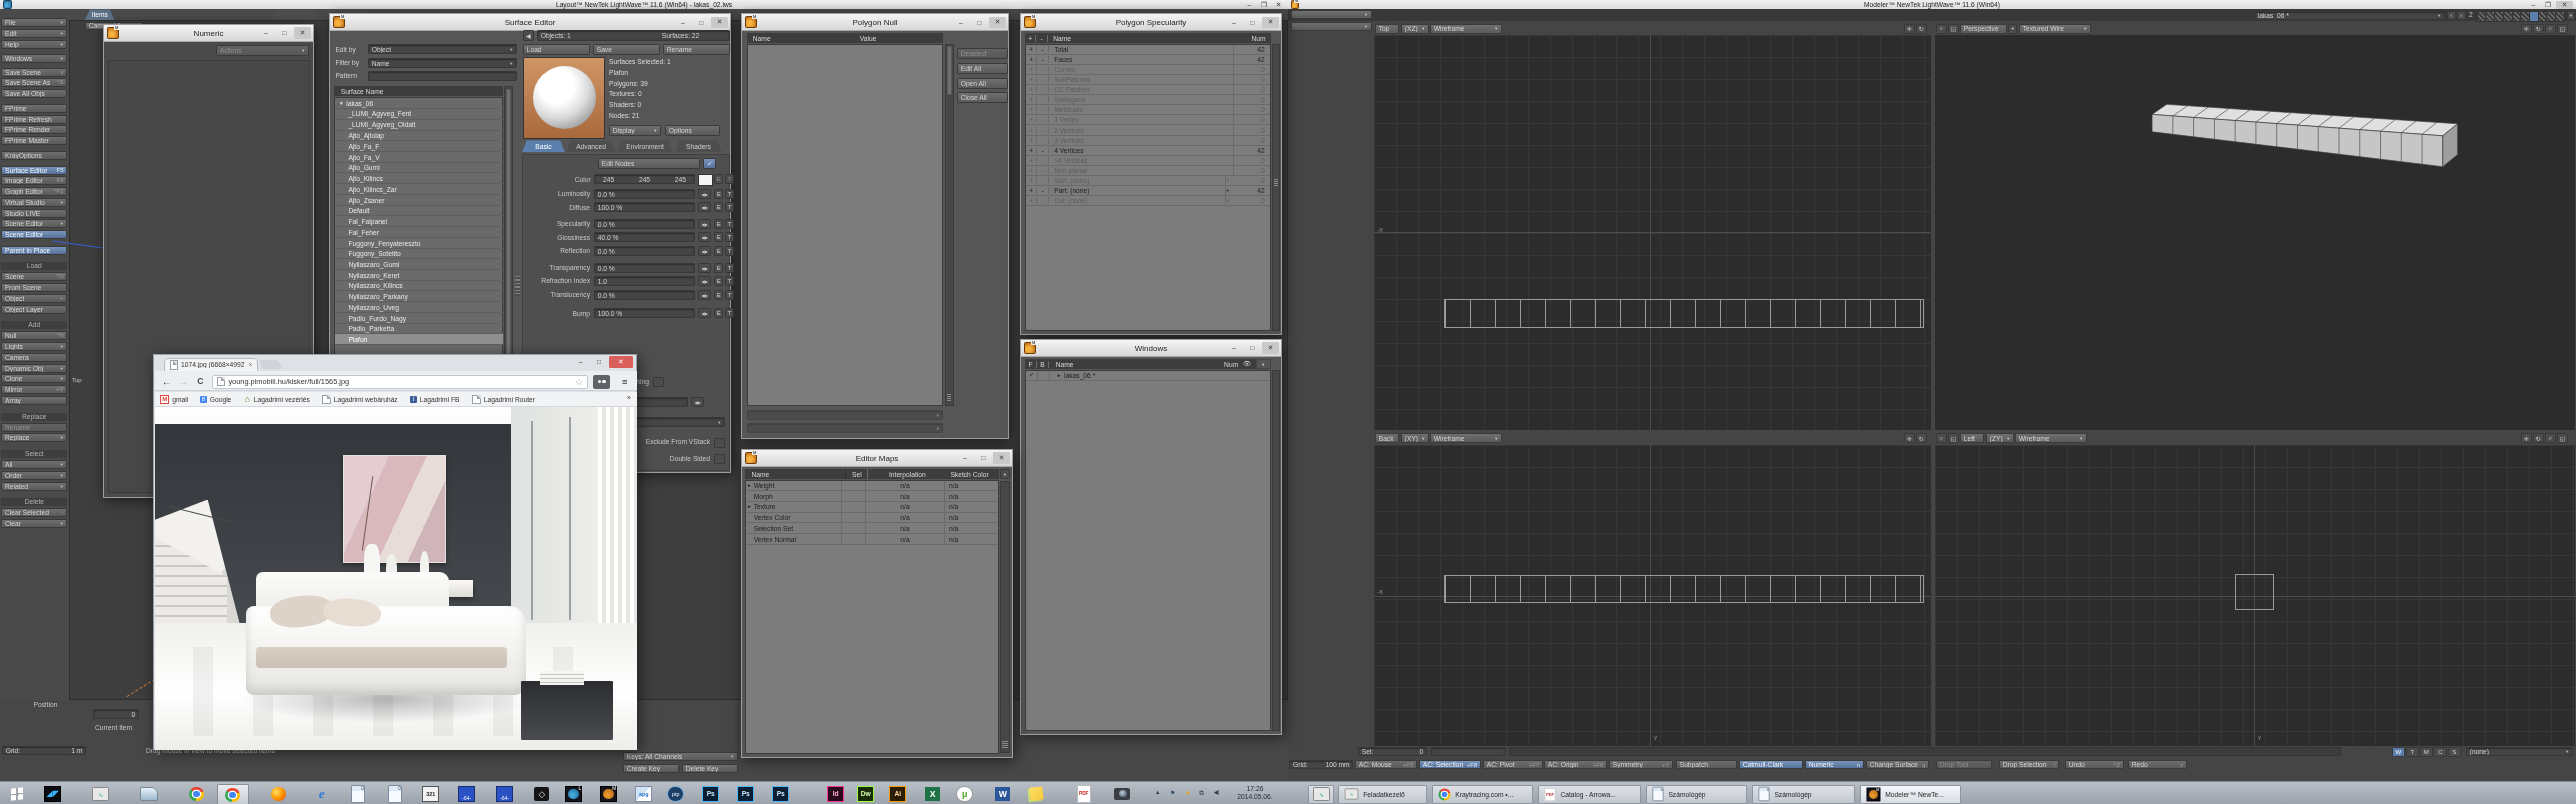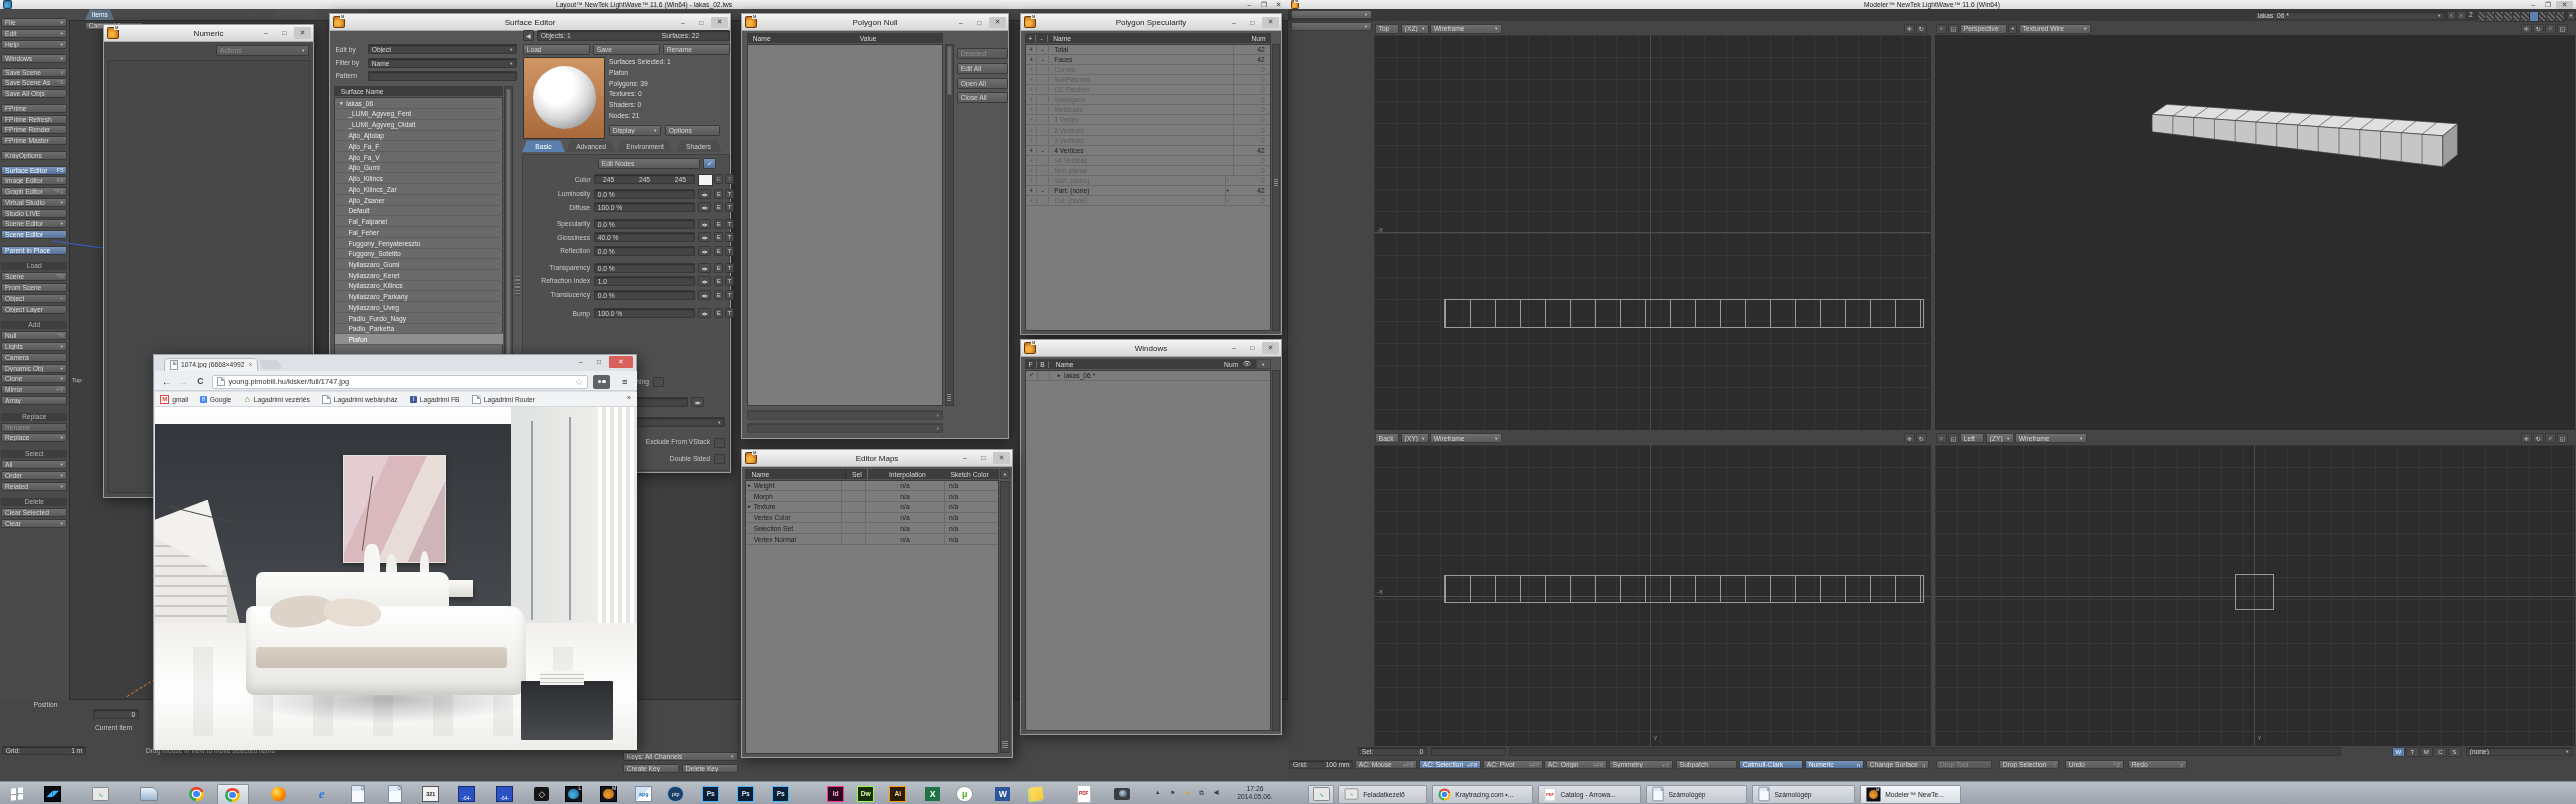--- a/index.html
+++ b/index.html
@@ -1051,21 +1051,21 @@
     <div class="wb">–</div>
     <div class="wb">□</div>
     <div class="wb redx">✕</div>
   </div>
   <div class="ab" style="left:0.7px;top:16px;width:482px;height:20px;background:#eceff2;border-bottom:0.7px solid #cdd2d8;"></div>
   <div class="cbtn" style="left:5.4px;top:19px;width:14.8px;height:14.8px;font-size:10px;color:#333;">←</div>
   <div class="cbtn" style="left:21.5px;top:19px;width:14.8px;height:14.8px;font-size:10px;color:#aab0b6;">→</div>
   <div class="cbtn" style="left:39px;top:19px;width:14.8px;height:14.8px;font-weight:bold;color:#444;">C</div>
   <div class="curl" style="left:58px;top:19.5px;width:376px;height:14px;">
     <span class="pgico"></span>
-    <span>young.pimobili.hu/kisker/full/1747.jpg</span>
+    <span>young.pimobili.hu/kisker/full/1565.jpg</span>
     <span style="margin-left:auto;color:#8a9097;font-size:8.7px;">☆</span>
   </div>
   <div class="cbtn" style="left:439px;top:19.5px;width:17.4px;height:14px;background:#5f6368;border-radius:2px;">
     <span style="width:3.4px;height:3.4px;background:#fff;border-radius:50%;margin-right:1.3px;"></span>
       <span style="width:3.4px;height:3.4px;background:#fff;border-radius:50%;"></span>
   </div>
   <div class="cbtn" style="left:462px;top:19.5px;width:17.4px;height:14px;font-size:9.4px;color:#444;">≡</div>
   <div class="ab" style="left:0.7px;top:37px;width:482px;height:14.8px;background:#f2f3f5;border-bottom:0.7px solid #d4d8dd;" id="bookmarks">
       <div class="cbm" style="position: absolute; left: 5.4px; top: 2px; height: 10.7px;">
         <span style="width: 7.4px; height: 7.4px; display: inline-flex; align-items: center; justify-content: center; font-size: 6px; flex: 0 0 auto; background: rgb(255, 255, 255); border: 0.7px solid rgb(221, 68, 68); color: rgb(221, 68, 51); font-weight: bold;">M</span>

